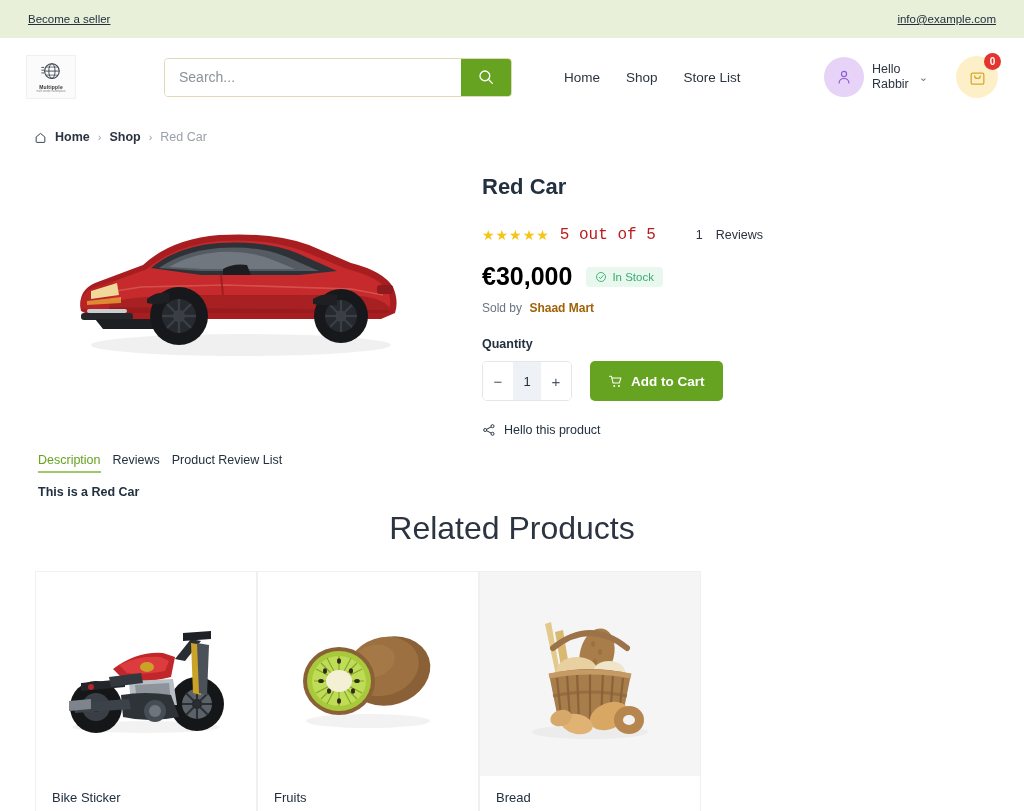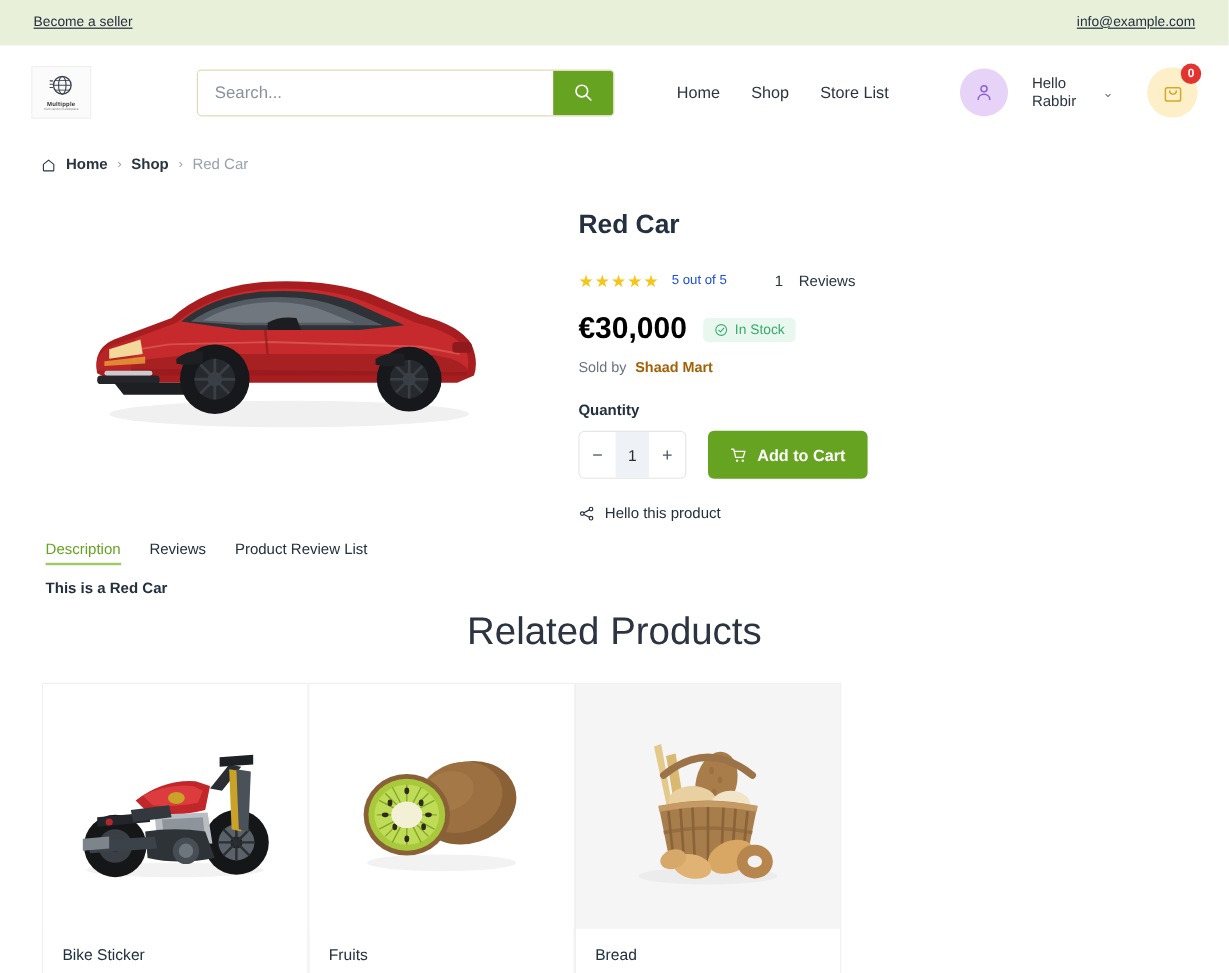--- a/index.html
+++ b/index.html
@@ -87,21 +87,21 @@
     font-size: 13.5px;
     color: #2b3440;
     text-decoration: none;
     cursor: pointer;
     white-space: nowrap;
   }
 
   .account {
     display: flex; align-items: center;
     margin-left: auto;
-    gap: 20px;
+    gap: 8px;
     cursor: pointer;
   }
   .avatar {
     width: 40px; height: 40px;
     border-radius: 50%;
     background: #e6d3f7;
     display: flex; align-items: center; justify-content: center;
   }
   .greet {
     font-size: 12.5px; line-height: 15px; color: #2b3440;
@@ -146,21 +146,21 @@
   .details { padding-left: 36px; padding-top: 12px; flex: 1; }
 
   .p-title { font-size: 22px; font-weight: bold; color: #22303f; }
 
   .rating-row {
     display: flex; align-items: center;
     margin-top: 26px;
     gap: 6px;
   }
   .stars { letter-spacing: 1px; font-size: 14px; color: #f5c518; }
-  .rating-text { font-size: 11px; color: #1d4ed8; margin-left: 4px; }
+  .rating-text { font-size: 16px; color: #b91c1c; margin-left: 4px; font-family: Liberation Mono, monospace; }
   .reviews-count { font-size: 12.5px; color: #2b3440; margin-left: 34px; }
   .reviews-label { font-size: 12.5px; color: #2b3440; margin-left: 7px; }
 
   .price-row { display: flex; align-items: center; margin-top: 18px; gap: 14px; }
   .price { font-size: 25px; font-weight: bold; color: #000000; }
   .stock {
     display: flex; align-items: center; gap: 5px;
     background: #e8f8ee;
     color: #3bab6d;
     font-size: 11.5px;
@@ -207,21 +207,21 @@
   }
   .share {
     display: flex; align-items: center; gap: 8px;
     margin-top: 22px;
     font-size: 12.5px; color: #22303f;
     cursor: pointer;
   }
 
   
   .tabs {
-    display: flex; gap: 24px;
+    display: flex; gap: 12px;
     padding: 16px 0 0 38px;
   }
   .tab {
     font-size: 12.5px; color: #22303f;
     padding-bottom: 4px;
     cursor: pointer;
   }
   .tab.active { color: #65a320; border-bottom: 2px solid #9fc867; }
   .tab-content {
     padding: 12px 0 0 38px;

